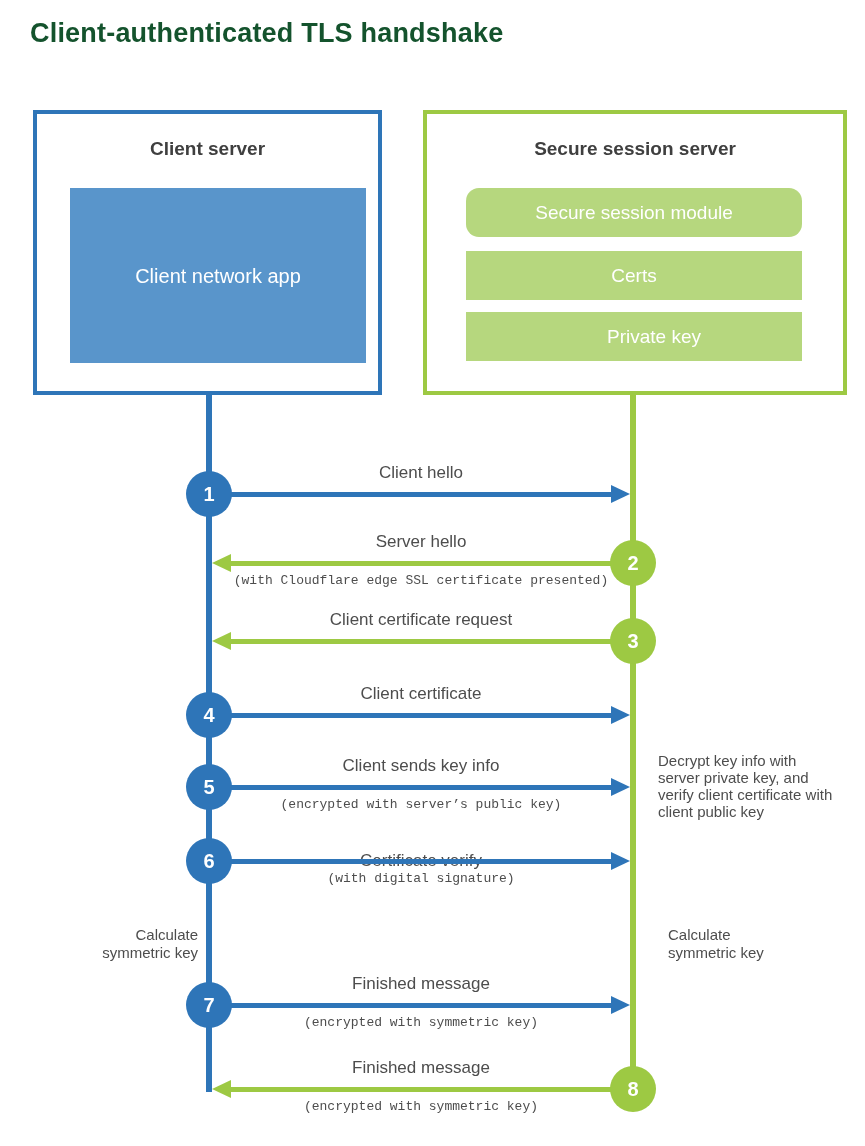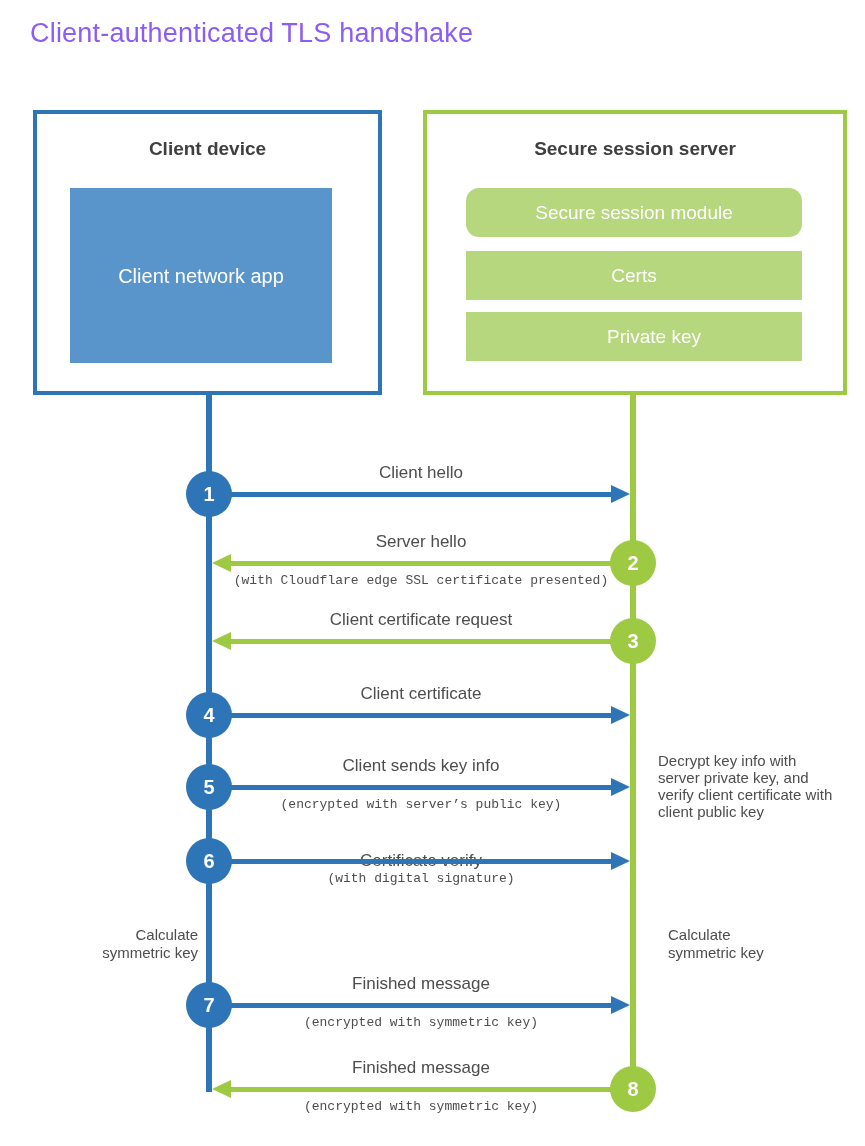--- a/index.html
+++ b/index.html
@@ -7,29 +7,29 @@
     --blue-light:#5995cb;
     --green:#9dc943;
     --green-light:#b6d77e;
     --text-dark:#3f3f3f;
     --text-label:#4d4d4d;
   }
   *{margin:0;padding:0;box-sizing:border-box;}
   body{background:#fff;font-family:"Liberation Sans", sans-serif;}
   .canvas{position:relative;width:865px;height:1146px;background:#ffffff;overflow:hidden;}
 
-  .diagram-title{position:absolute;left:30px;top:18px;font-size:27px;font-weight:400;color:#8b5cf6;letter-spacing:.2px;}
+  .diagram-title{position:absolute;left:30px;top:18px;font-size:27px;font-weight:700;color:#14532d;letter-spacing:.2px;}
 
   
   .entity-box{position:absolute;top:110px;height:285px;background:#fff;}
   .client-box{left:33px;width:349px;border:4px solid var(--blue);}
   .server-box{left:423px;width:424px;border:4px solid var(--green);}
   .entity-title{margin-top:24px;text-align:center;font-size:19px;font-weight:700;color:var(--text-dark);}
 
-  .app-box{position:absolute;left:70px;top:188px;width:262px;height:175px;background:var(--blue-light);display:flex;align-items:center;justify-content:center;}
+  .app-box{position:absolute;left:70px;top:188px;width:296px;height:175px;background:var(--blue-light);display:flex;align-items:center;justify-content:center;}
   .app-box span{display:block;width:180px;text-align:center;font-size:20px;line-height:26px;color:#fff;}
 
   .module-bar{position:absolute;left:466px;width:336px;height:49px;background:var(--green-light);display:flex;align-items:center;justify-content:center;font-size:19px;color:#fff;}
   .bar-1{top:188px;border-radius:13px;} .bar-2{top:251px;} .bar-3{top:312px;padding-left:40px;}
 
   
   .lifeline{position:absolute;top:395px;width:6px;height:697px;}
   .lifeline-client{left:206px;background:var(--blue);}
   .lifeline-server{left:630px;background:var(--green);}
 
@@ -66,21 +66,21 @@
   .note-calc-right{left:668px;top:926px;width:110px;text-align:left;line-height:18px;}
 </style>
 </head>
 <body>
 
 <div class="canvas">
 
   <div class="diagram-title">Client-authenticated TLS handshake</div>
 
   <div class="entity-box client-box">
-    <div class="entity-title">Client device</div>
+    <div class="entity-title">Client server</div>
   </div>
   <div class="app-box">
     <span>Client network app</span>
   </div>
 
   <div class="entity-box server-box">
     <div class="entity-title">Secure session server</div>
   </div>
   <div class="module-bar bar-1">Secure session module</div>
   <div class="module-bar bar-2">Certs</div>

